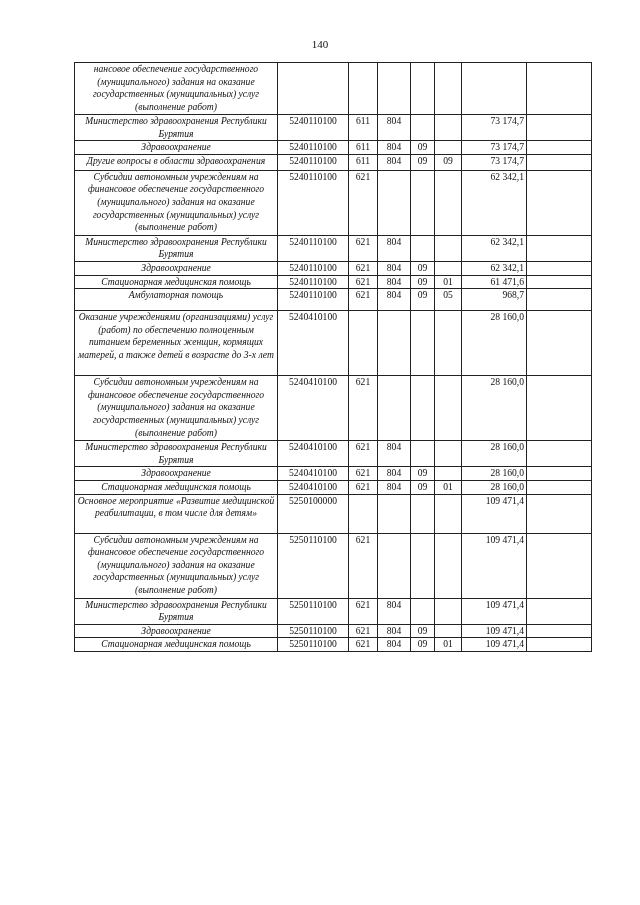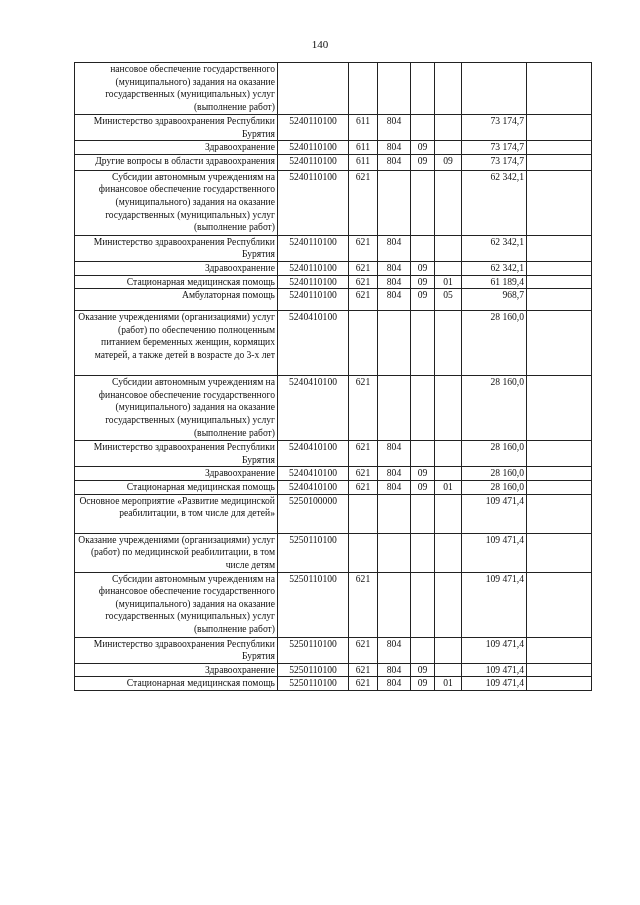--- a/index.html
+++ b/index.html
@@ -4,21 +4,21 @@
 <style>
   html, body { margin: 0; padding: 0; background: #ffffff; }
   body { width: 640px; height: 905px; position: relative; overflow: hidden;
          font-family: "Liberation Serif", "DejaVu Serif", serif; color: #111; }
   .page-num { position: absolute; top: 38px; left: 0; width: 640px; text-align: center;
               font-size: 11px; font-family: Liberation Serif, serif; }
   table.budget { position: absolute; left: 74px; top: 62px; border-collapse: collapse;
                  table-layout: fixed; width: 517px; font-size: 9.6px; line-height: 12.6px; }
   table.budget td { border: 1.2px solid #222; padding: 0 2px; vertical-align: top;
                     overflow: hidden; }
-  td.name { text-align: right; padding-left: 1px; }
+  td.name { text-align: center; padding-left: 1px; font-style: italic; }
   td.code { text-align: center; }
   td.num { text-align: right; padding-right: 6px; }
   col.c-name { width: 203px; }
   col.c-csr { width: 71px; }
   col.c-vr { width: 29px; }
   col.c-gr { width: 33px; }
   col.c-rz { width: 24px; }
   col.c-pr { width: 27px; }
   col.c-sum { width: 65px; }
   col.c-extra { width: 65px; }
@@ -110,21 +110,21 @@
         <td class="num">62 342,1</td>
         <td class="num"></td>
       </tr>
       <tr style="height: 13px;">
         <td class="name">Стационарная медицинская помощь</td>
         <td class="code">5240110100</td>
         <td class="code">621</td>
         <td class="code">804</td>
         <td class="code">09</td>
         <td class="code">01</td>
-        <td class="num">61 189,4</td>
+        <td class="num">61 471,6</td>
         <td class="num"></td>
       </tr>
       <tr style="height: 22px;">
         <td class="name">Амбулаторная помощь</td>
         <td class="code">5240110100</td>
         <td class="code">621</td>
         <td class="code">804</td>
         <td class="code">09</td>
         <td class="code">05</td>
         <td class="num">968,7</td>
@@ -174,32 +174,22 @@
         <td class="name">Стационарная медицинская помощь</td>
         <td class="code">5240410100</td>
         <td class="code">621</td>
         <td class="code">804</td>
         <td class="code">09</td>
         <td class="code">01</td>
         <td class="num">28 160,0</td>
         <td class="num"></td>
       </tr>
       <tr style="height: 39px;">
-        <td class="name">Основное мероприятие «Развитие медицинской реабилитации, в том числе для детей»</td>
+        <td class="name">Основное мероприятие «Развитие медицинской реабилитации, в том числе для детям»</td>
         <td class="code">5250100000</td>
-        <td class="code"></td>
-        <td class="code"></td>
-        <td class="code"></td>
-        <td class="code"></td>
-        <td class="num">109 471,4</td>
-        <td class="num"></td>
-      </tr>
-      <tr style="height: 39px;">
-        <td class="name">Оказание учреждениями (организациями) услуг (работ) по медицинской реабилитации, в том числе детям</td>
-        <td class="code">5250110100</td>
         <td class="code"></td>
         <td class="code"></td>
         <td class="code"></td>
         <td class="code"></td>
         <td class="num">109 471,4</td>
         <td class="num"></td>
       </tr>
       <tr style="height: 65px;">
         <td class="name">Субсидии автономным учреждениям на финансовое обеспечение государственного (муниципального) задания на оказание государственных (муниципальных) услуг (выполнение работ)</td>
         <td class="code">5250110100</td>

